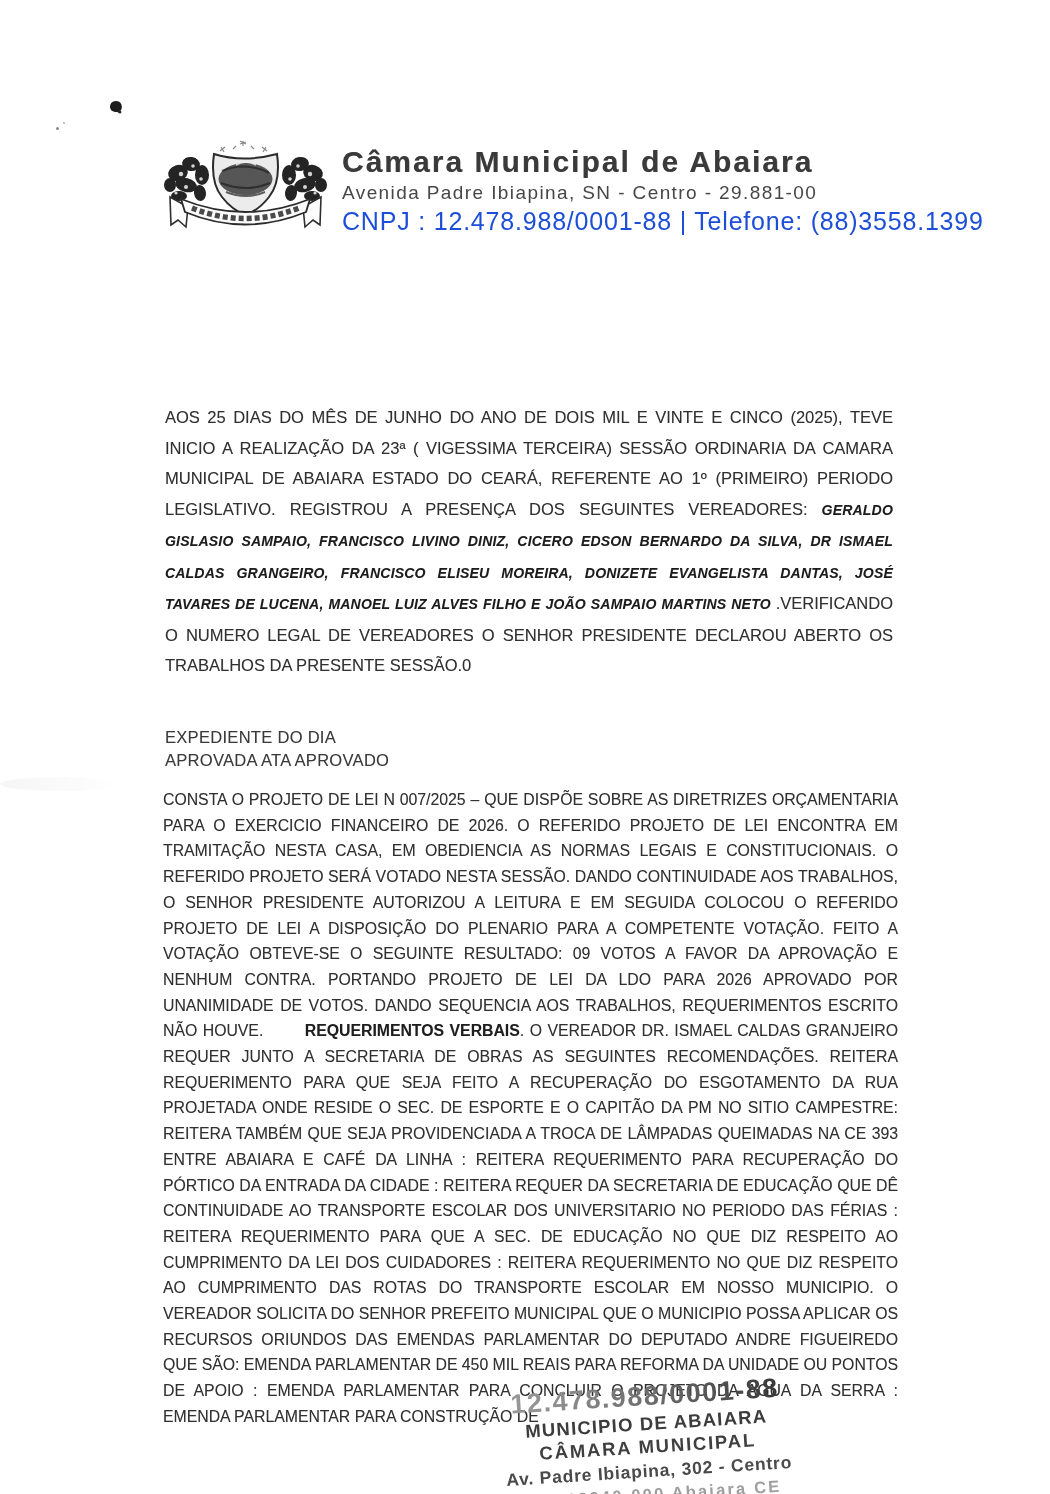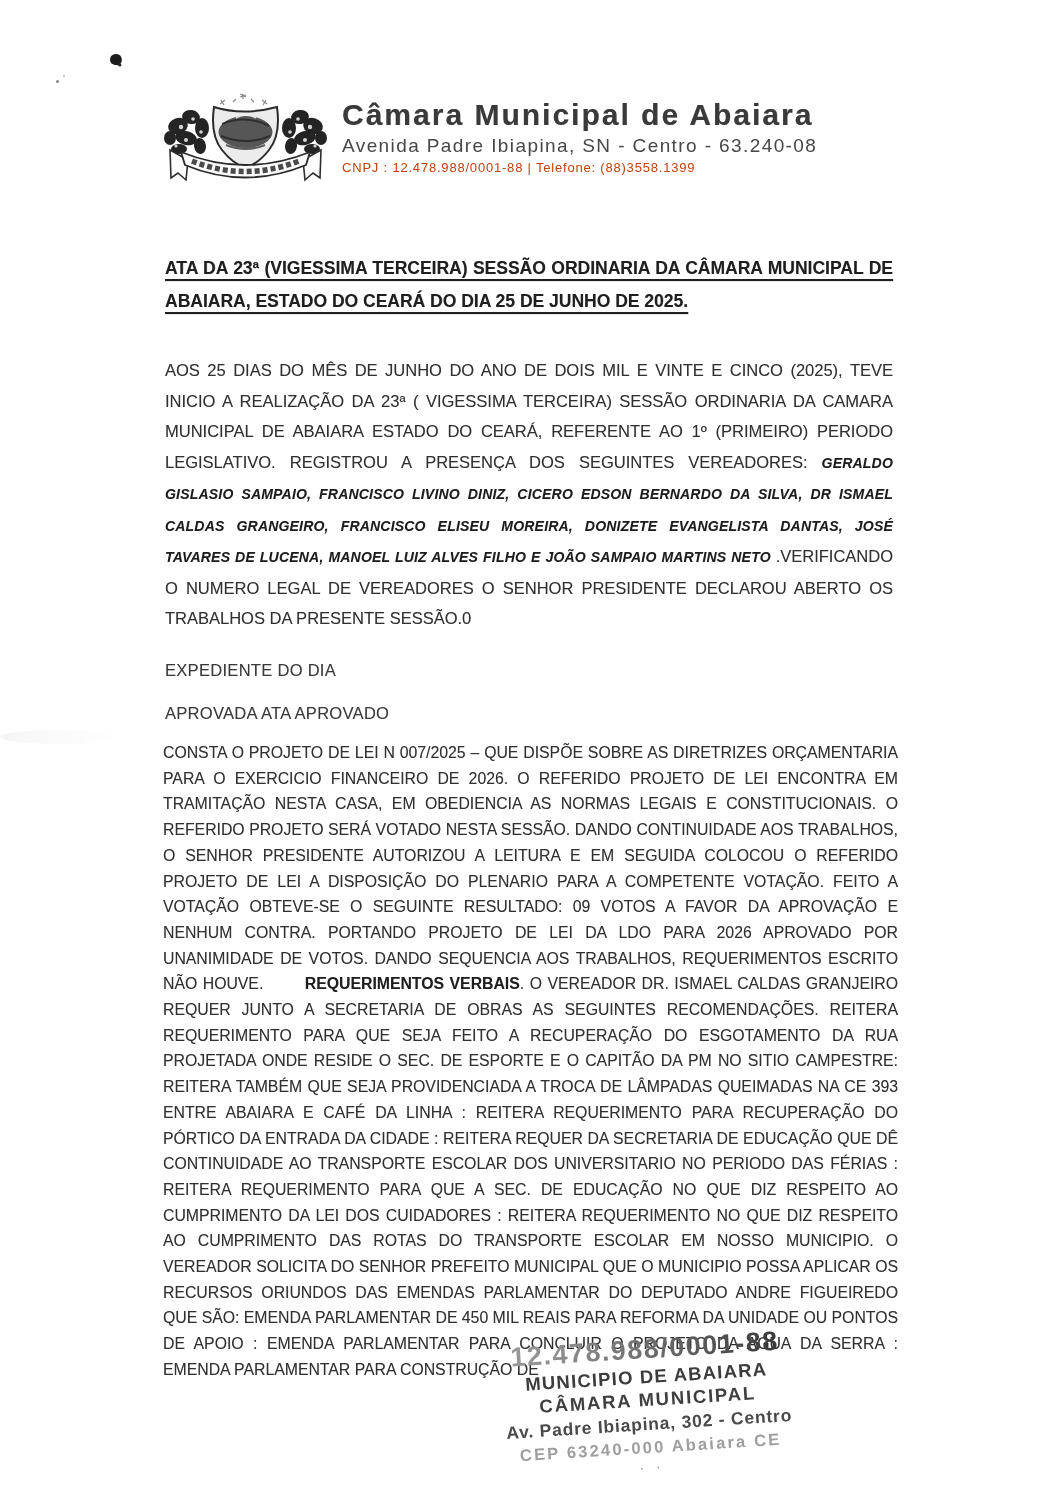--- a/index.html
+++ b/index.html
@@ -4,36 +4,36 @@
 <style>
   * { margin:0; padding:0; box-sizing:border-box; }
   html,body { background:#ffffff; }
   body {
     width:1050px; height:1494px;
     position:relative;
     font-family:"Liberation Sans", sans-serif;
     color:#2e2e2e;
     overflow:hidden;
   }
-  .page { position:absolute; inset:0; background:#fff; }
+  .page { position:absolute; inset:0; background:#fff;margin-top:47px; }
 
   
   .header-logo { position:absolute; left:148px; top:90px; width:195px; height:98px; }
   .header-text { position:absolute; left:342px; top:98px; width:560px; color:#3d3d3d; }
   .org-name {
     font-size:30px; font-weight:700; letter-spacing:2px;
     color:#3a3a3a; white-space:nowrap;
     text-shadow:0.4px 0.4px 0 rgba(60,60,60,.45);
   }
   .org-address {
     font-size:19px; letter-spacing:1.4px; margin-top:3px; color:#474747;
     white-space:nowrap;
   }
   .org-cnpj {
-    font-size:13px; letter-spacing:0.8px; margin-top:3px; color:#c2410c;
+    font-size:25px; letter-spacing:0.8px; margin-top:3px; color:#1d4ed8;
     white-space:nowrap;
   }
 
   
   .doc-title {
     position:absolute; left:165px; top:252px; width:728px;
     font-size:17.5px; font-weight:700; line-height:33px;
     text-align:justify; color:#1f1f1f;
     text-decoration:underline; text-decoration-thickness:2px; text-underline-offset:5px;
     text-shadow:0.3px 0.3px 0 rgba(30,30,30,.4);
@@ -46,21 +46,21 @@
     text-shadow:0.2px 0.2px 0 rgba(50,50,50,.3);
   }
   .seg-names {
     font-size:14px; font-weight:700; font-style:italic; color:#1c1c1c;
     letter-spacing:0.2px;
   }
   .h-section {
     position:absolute; left:165px; font-size:16.5px; color:#3a3a3a;
     letter-spacing:0.3px; text-shadow:0.2px 0.2px 0 rgba(50,50,50,.3);
   }
-  .h-expediente { top:661px; }
+  .h-expediente { top:681px; }
   .h-aprovada   { top:704px; }
   .p-main {
     position:absolute; left:163px; top:740px; width:735px;
     font-size:15.8px; line-height:25.7px; text-align:justify; color:#303030;
     text-shadow:0.2px 0.2px 0 rgba(50,50,50,.3);
   }
   .seg-bold { font-weight:700; color:#1e1e1e;padding-left:36px; }
 
   
   .stamp {
@@ -161,25 +161,24 @@
       <path d="M74,34 q24,-10 47,2 M73,46 q25,10 49,0 M78,55 q20,8 39,0" stroke="#1f1f1f" stroke-width="2" fill="none" opacity=".7"></path>
       <path d="M88,28 q10,-6 20,0" stroke="#eee" stroke-width="1.6" fill="none" opacity=".8"></path>
 
       <path d="M33,62 Q97,88 162,62 L158,75 Q97,100 37,75 Z" fill="#fbfbfb" stroke="#2b2b2b" stroke-width="1.8"></path>
       <path d="M44,71 Q97,92 151,71" stroke="#2a2a2a" stroke-width="5.5" fill="none" stroke-dasharray="5 3" opacity=".85"></path>
     </svg>
   </div>
 
   <div class="header-text">
     <div class="org-name">Câmara Municipal de Abaiara</div>
-    <div class="org-address">Avenida Padre Ibiapina, SN - Centro - 63.240-08</div>
+    <div class="org-address">Avenida Padre Ibiapina, SN - Centro - 29.881-00</div>
     <div class="org-cnpj">CNPJ : 12.478.988/0001-88 | Telefone: (88)3558.1399</div>
   </div>
 
-  <div class="doc-title">ATA DA 23ª (VIGESSIMA TERCEIRA) SESSÃO ORDINARIA DA CÂMARA MUNICIPAL DE ABAIARA, ESTADO DO CEARÁ DO DIA 25 DE JUNHO DE 2025.</div>
 
   <div class="p-opening"><span>AOS 25 DIAS DO MÊS DE JUNHO DO ANO DE DOIS MIL E VINTE E CINCO (2025), TEVE INICIO A REALIZAÇÃO DA 23ª  ( VIGESSIMA TERCEIRA) SESSÃO ORDINARIA DA CAMARA MUNICIPAL DE ABAIARA   ESTADO DO CEARÁ,   REFERENTE AO 1º   (PRIMEIRO) PERIODO LEGISLATIVO. REGISTROU A PRESENÇA DOS SEGUINTES VEREADORES: </span><span class="seg-names">GERALDO GISLASIO SAMPAIO, FRANCISCO LIVINO DINIZ, CICERO EDSON BERNARDO DA SILVA, DR ISMAEL  CALDAS GRANGEIRO, FRANCISCO  ELISEU MOREIRA, DONIZETE EVANGELISTA DANTAS,  JOSÉ TAVARES DE LUCENA, MANOEL LUIZ ALVES FILHO E JOÃO SAMPAIO MARTINS NETO </span><span>.VERIFICANDO O NUMERO LEGAL DE VEREADORES O SENHOR PRESIDENTE DECLAROU ABERTO OS TRABALHOS DA PRESENTE SESSÃO.0</span></div>
 
   <div class="h-section h-expediente">EXPEDIENTE DO DIA</div>
   <div class="h-section h-aprovada">APROVADA ATA APROVADO</div>
 
   <div class="p-main"><span>CONSTA O PROJETO DE LEI N 007/2025 – QUE DISPÕE SOBRE AS DIRETRIZES ORÇAMENTARIA PARA O EXERCICIO FINANCEIRO DE 2026. O REFERIDO PROJETO DE LEI ENCONTRA EM TRAMITAÇÃO NESTA CASA, EM OBEDIENCIA AS NORMAS LEGAIS E CONSTITUCIONAIS. O REFERIDO PROJETO SERÁ VOTADO NESTA SESSÃO. DANDO CONTINUIDADE AOS TRABALHOS, O SENHOR PRESIDENTE AUTORIZOU A LEITURA E EM SEGUIDA COLOCOU O REFERIDO PROJETO DE LEI A DISPOSIÇÃO DO PLENARIO PARA A COMPETENTE VOTAÇÃO. FEITO A VOTAÇÃO OBTEVE-SE O SEGUINTE RESULTADO: 09 VOTOS A FAVOR DA APROVAÇÃO E NENHUM CONTRA. PORTANDO PROJETO DE LEI DA LDO PARA 2026 APROVADO POR UNANIMIDADE DE VOTOS. DANDO   SEQUENCIA   AOS   TRABALHOS,   REQUERIMENTOS   ESCRITO   NÃO   HOUVE. </span><span class="seg-bold">REQUERIMENTOS VERBAIS</span><span>. O VEREADOR DR. ISMAEL CALDAS GRANJEIRO  REQUER JUNTO A SECRETARIA DE OBRAS  AS SEGUINTES RECOMENDAÇÕES. REITERA  REQUERIMENTO PARA QUE SEJA FEITO A RECUPERAÇÃO DO ESGOTAMENTO DA RUA PROJETADA ONDE RESIDE O SEC. DE ESPORTE   E O CAPITÃO DA PM NO SITIO CAMPESTRE: REITERA TAMBÉM QUE SEJA PROVIDENCIADA A TROCA DE LÂMPADAS QUEIMADAS NA CE 393 ENTRE ABAIARA E CAFÉ DA LINHA : REITERA REQUERIMENTO PARA RECUPERAÇÃO DO PÓRTICO DA ENTRADA DA CIDADE : REITERA REQUER DA SECRETARIA DE EDUCAÇÃO QUE DÊ CONTINUIDADE AO TRANSPORTE ESCOLAR DOS UNIVERSITARIO NO PERIODO  DAS FÉRIAS : REITERA REQUERIMENTO PARA QUE A SEC. DE EDUCAÇÃO NO QUE DIZ RESPEITO AO CUMPRIMENTO DA LEI DOS CUIDADORES : REITERA REQUERIMENTO NO QUE DIZ RESPEITO AO CUMPRIMENTO DAS ROTAS DO TRANSPORTE ESCOLAR EM NOSSO MUNICIPIO. O VEREADOR SOLICITA DO SENHOR PREFEITO MUNICIPAL QUE O MUNICIPIO POSSA APLICAR OS RECURSOS ORIUNDOS DAS EMENDAS PARLAMENTAR DO DEPUTADO ANDRE FIGUEIREDO QUE SÃO: EMENDA PARLAMENTAR DE 450 MIL REAIS PARA REFORMA DA UNIDADE OU PONTOS DE APOIO : EMENDA PARLAMENTAR PARA CONCLUIR O PROJETO DA AGUA DA SERRA : EMENDA PARLAMENTAR PARA CONSTRUÇÃO DE</span></div>
 
   <div class="stamp">
     <div class="stamp-cnpj">12.478.988/0001-88</div>

